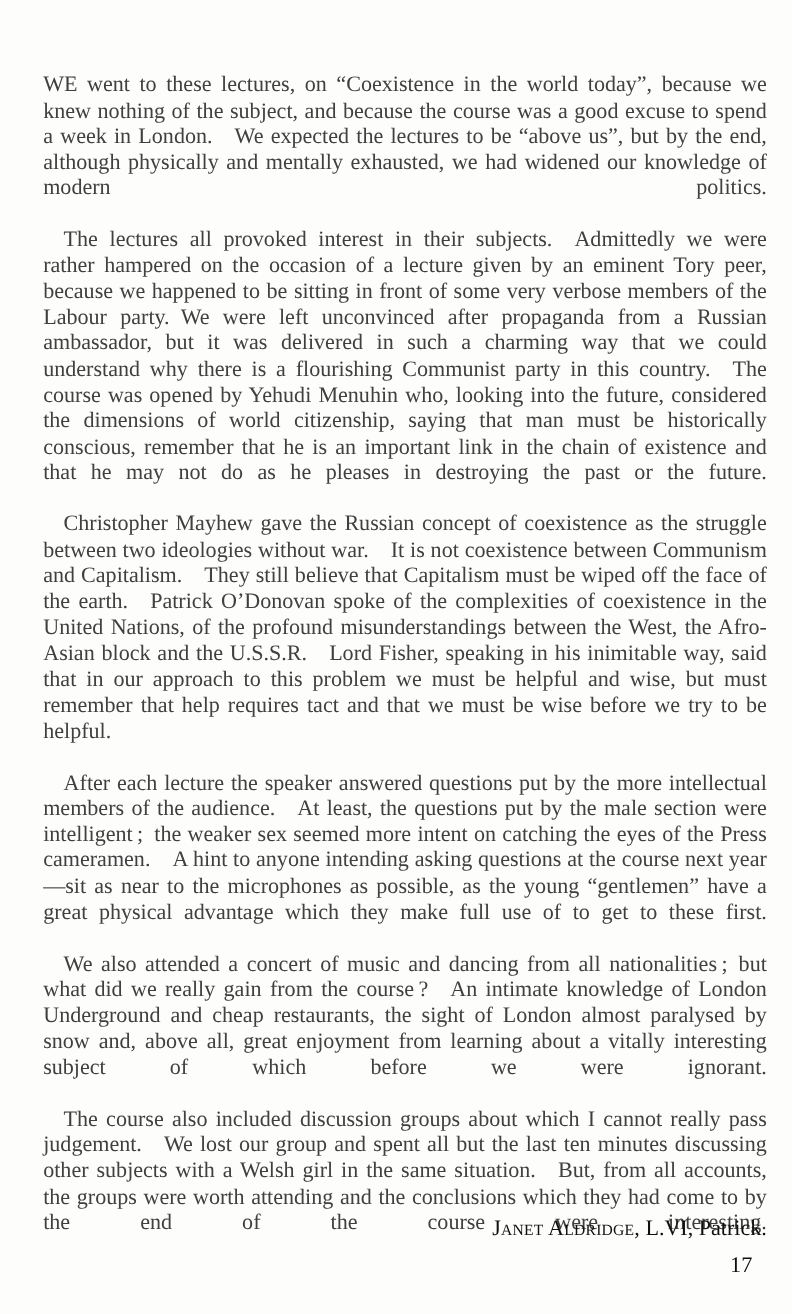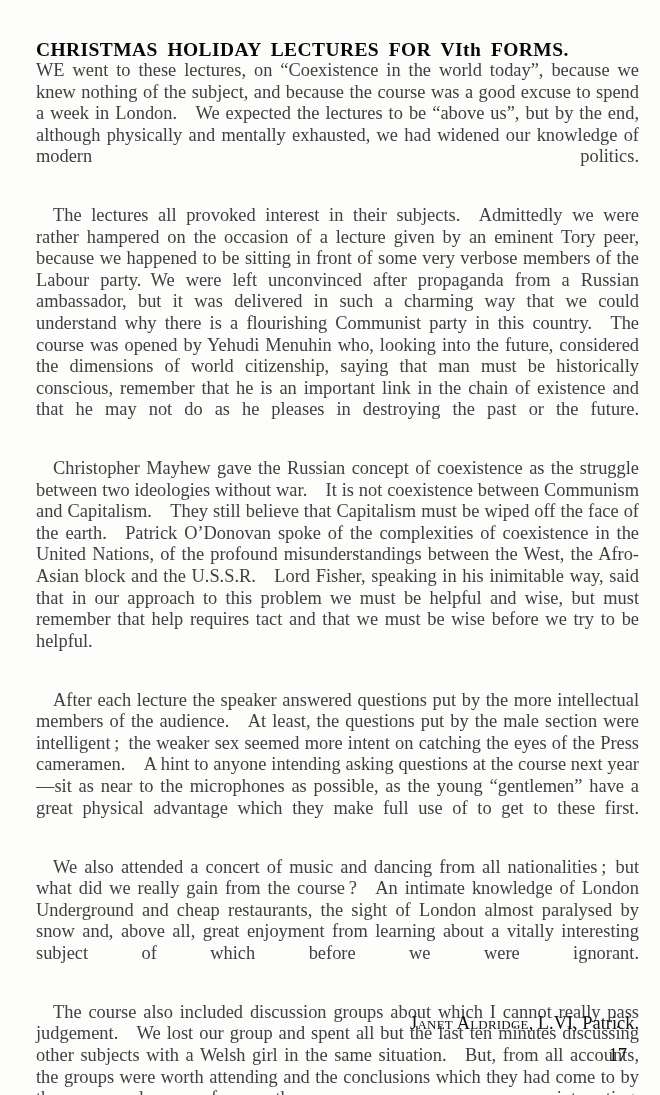--- a/index.html
+++ b/index.html
@@ -47,21 +47,20 @@
     text-justify: inter-word;
     color: #404040;
   }
   .body-text p {
     margin: 0;
     padding: 0;
     text-indent: 0;
   }
   .body-text p.indent {
     text-indent: 17px;
-    margin-top: 16px;
   }
   
   .body-text p::after {
     content: "";
     display: inline-block;
     width: 100%;
   }
   .signature {
     position: absolute;
     left: 36px;
@@ -84,21 +83,20 @@
     font-size: 18.6px;
     line-height: 21px;
     color: #101010;
   }
 </style>
 </head>
 <body>
 
 <div class="page">
 
-  <h1 class="article-title">CHRISTMAS  HOLIDAY  LECTURES  FOR  VIth  FORMS.</h1>
 
   <div class="body-text">
     <p>WE went to these lectures, on “Coexistence in the world today”, because we knew nothing of the subject, and because the course was a good excuse to spend a week in London. We expected the lectures to be “above us”, but by the end, although physically and mentally exhausted, we had widened our knowledge of modern politics.</p>
     <p class="indent">The lectures all provoked interest in their subjects. Admittedly we were rather hampered on the occasion of a lecture given by an eminent Tory peer, because we happened to be sitting in front of some very verbose members of the Labour party. We were left unconvinced after propaganda from a Russian ambassador, but it was delivered in such a charming way that we could understand why there is a flourishing Communist party in this country. The course was opened by Yehudi Menuhin who, looking into the future, considered the dimensions of world citizenship, saying that man must be historically conscious, remember that he is an important link in the chain of existence and that he may not do as he pleases in destroying the past or the future.</p>
     <p class="indent">Christopher Mayhew gave the Russian concept of coexistence as the struggle between two ideologies without war. It is not coexistence between Communism and Capitalism. They still believe that Capitalism must be wiped off the face of the earth. Patrick O’Donovan spoke of the complexities of coexistence in the United Nations, of the profound misunderstandings between the West, the Afro-Asian block and the U.S.S.R. Lord Fisher, speaking in his inimitable way, said that in our approach to this problem we must be helpful and wise, but must remember that help requires tact and that we must be wise before we try to be helpful.</p>
     <p class="indent">After each lecture the speaker answered questions put by the more intellectual members of the audience. At least, the questions put by the male section were intelligent ; the weaker sex seemed more intent on catching the eyes of the Press cameramen. A hint to anyone intending asking questions at the course next year—sit as near to the microphones as possible, as the young “gentlemen” have a great physical advantage which they make full use of to get to these first.</p>
     <p class="indent">We also attended a concert of music and dancing from all nationalities ; but what did we really gain from the course ? An intimate knowledge of London Underground and cheap restaurants, the sight of London almost paralysed by snow and, above all, great enjoyment from learning about a vitally interesting subject of which before we were ignorant.</p>
     <p class="indent">The course also included discussion groups about which I cannot really pass judgement. We lost our group and spent all but the last ten minutes discussing other subjects with a Welsh girl in the same situation. But, from all accounts, the groups were worth attending and the conclusions which they had come to by the end of the course were interesting.</p>
   </div>
 

